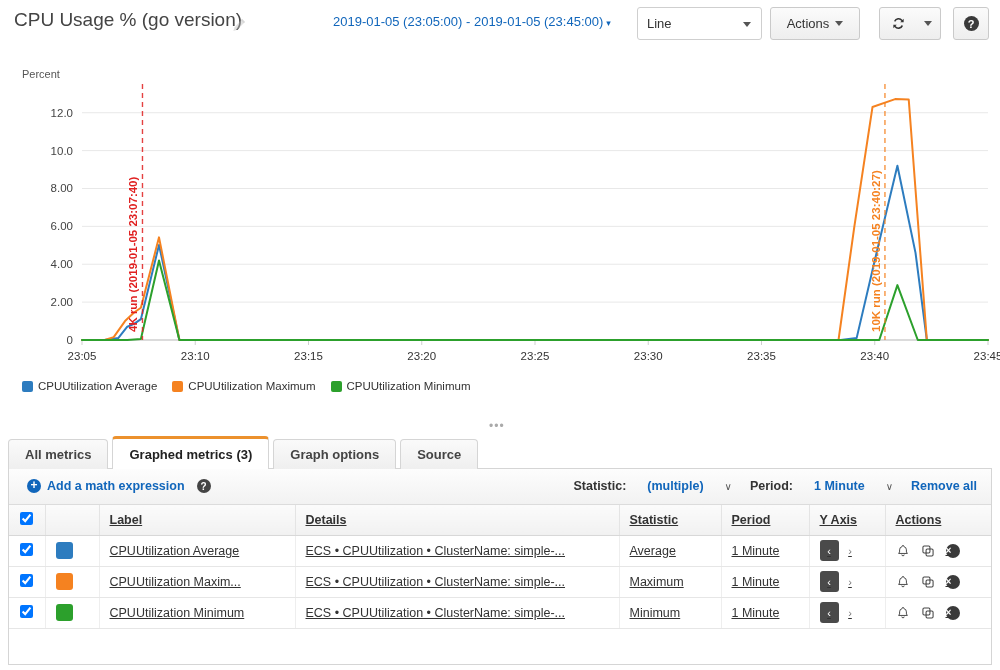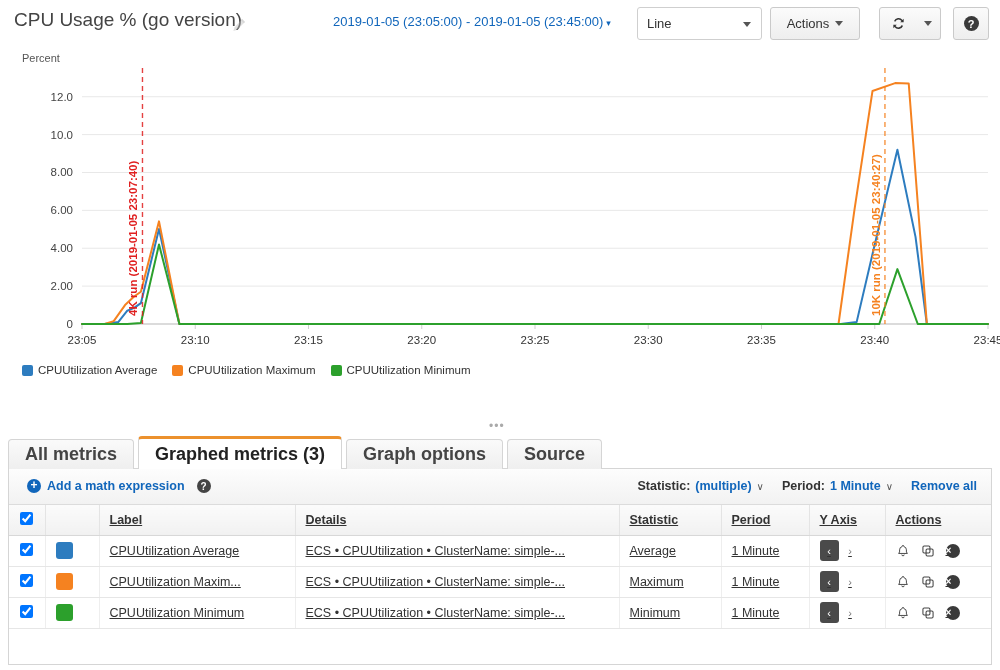--- a/index.html
+++ b/index.html
@@ -66,21 +66,21 @@
     width: 0; height: 0; border-left: 4px solid transparent;
     border-right: 4px solid transparent; border-top: 5px solid #555;
   }
   .qmark {
     width: 15px; height: 15px; border-radius: 50%;
     background: #3a3a3a; color: #fff; font-size: 11px; font-weight: bold;
     display: flex; align-items: center; justify-content: center;
   }
 
   
-  .chart-wrap { position: absolute; left: 0; top: 32px; width: 1000px; height: 360px; }
+  .chart-wrap { position: absolute; left: 0; top: 48px; width: 1000px; height: 360px; }
   .y-title { position: absolute; left: 22px; top: 20px; font-size: 11px; color: #555; }
   .legend {
     position: absolute; left: 22px; top: 332px;
     display: flex; align-items: center; gap: 15px;
     font-size: 11.5px; color: #333;
   }
   .legend-item { display: flex; align-items: center; gap: 5px; cursor: pointer; }
   .legend-swatch { width: 11px; height: 11px; border-radius: 2px; }
 
   
@@ -91,21 +91,21 @@
 
   
   .panel { position: absolute; left: 8px; top: 437px; width: 984px; height: 228px; }
   .tabs {
     position: absolute; left: 0; top: 0; height: 32px;
     display: flex; align-items: flex-end; gap: 4px; z-index: 3;
   }
   .tab {
     height: 30px; padding: 0 16px;
     display: flex; align-items: center; justify-content: center;
-    font-size: 18px; font-weight: bold; color: #444;
+    font-size: 13px; font-weight: bold; color: #444;
     background: linear-gradient(#fafafa,#efefef);
     border: 1px solid #d5d5d5; border-bottom: none;
     border-top-left-radius: 4px; border-top-right-radius: 4px;
     cursor: pointer; white-space: nowrap;
   }
   .tab.active {
     background: #ffffff; color: #222; height: 33px;
     border-top: 3px solid #ec912d; border-left: 1px solid #d5d5d5;
     border-right: 1px solid #d5d5d5; position: relative; z-index: 4;
   }
@@ -134,21 +134,21 @@
   .help-dot {
     width: 14px; height: 14px; border-radius: 50%; background: #444;
     color: #fff; font-size: 10px; font-weight: bold;
     display: inline-flex; align-items: center; justify-content: center;
     margin-left: 6px;
   }
   .tb-right {
     position: absolute; right: 14px; top: 10px;
     display: flex; align-items: center; gap: 18px; font-size: 12.5px;
   }
-  .tb-group { display: flex; align-items: center; gap: 5px; }
+  .tb-group { display: flex; align-items: center; gap: 21px; }
   .tb-label { color: #333; font-weight: bold; }
   .tb-value { color: #1166bb; font-weight: bold; cursor: pointer; }
   .tb-chev { color: #555; font-size: 10px; }
   .remove-all { color: #1166bb; font-weight: bold; cursor: pointer; }
 
   
   table.metrics {
     position: absolute; left: 0; top: 36px; width: 982px;
     border-collapse: collapse; font-size: 12.5px; text-decoration: underline;
   }

